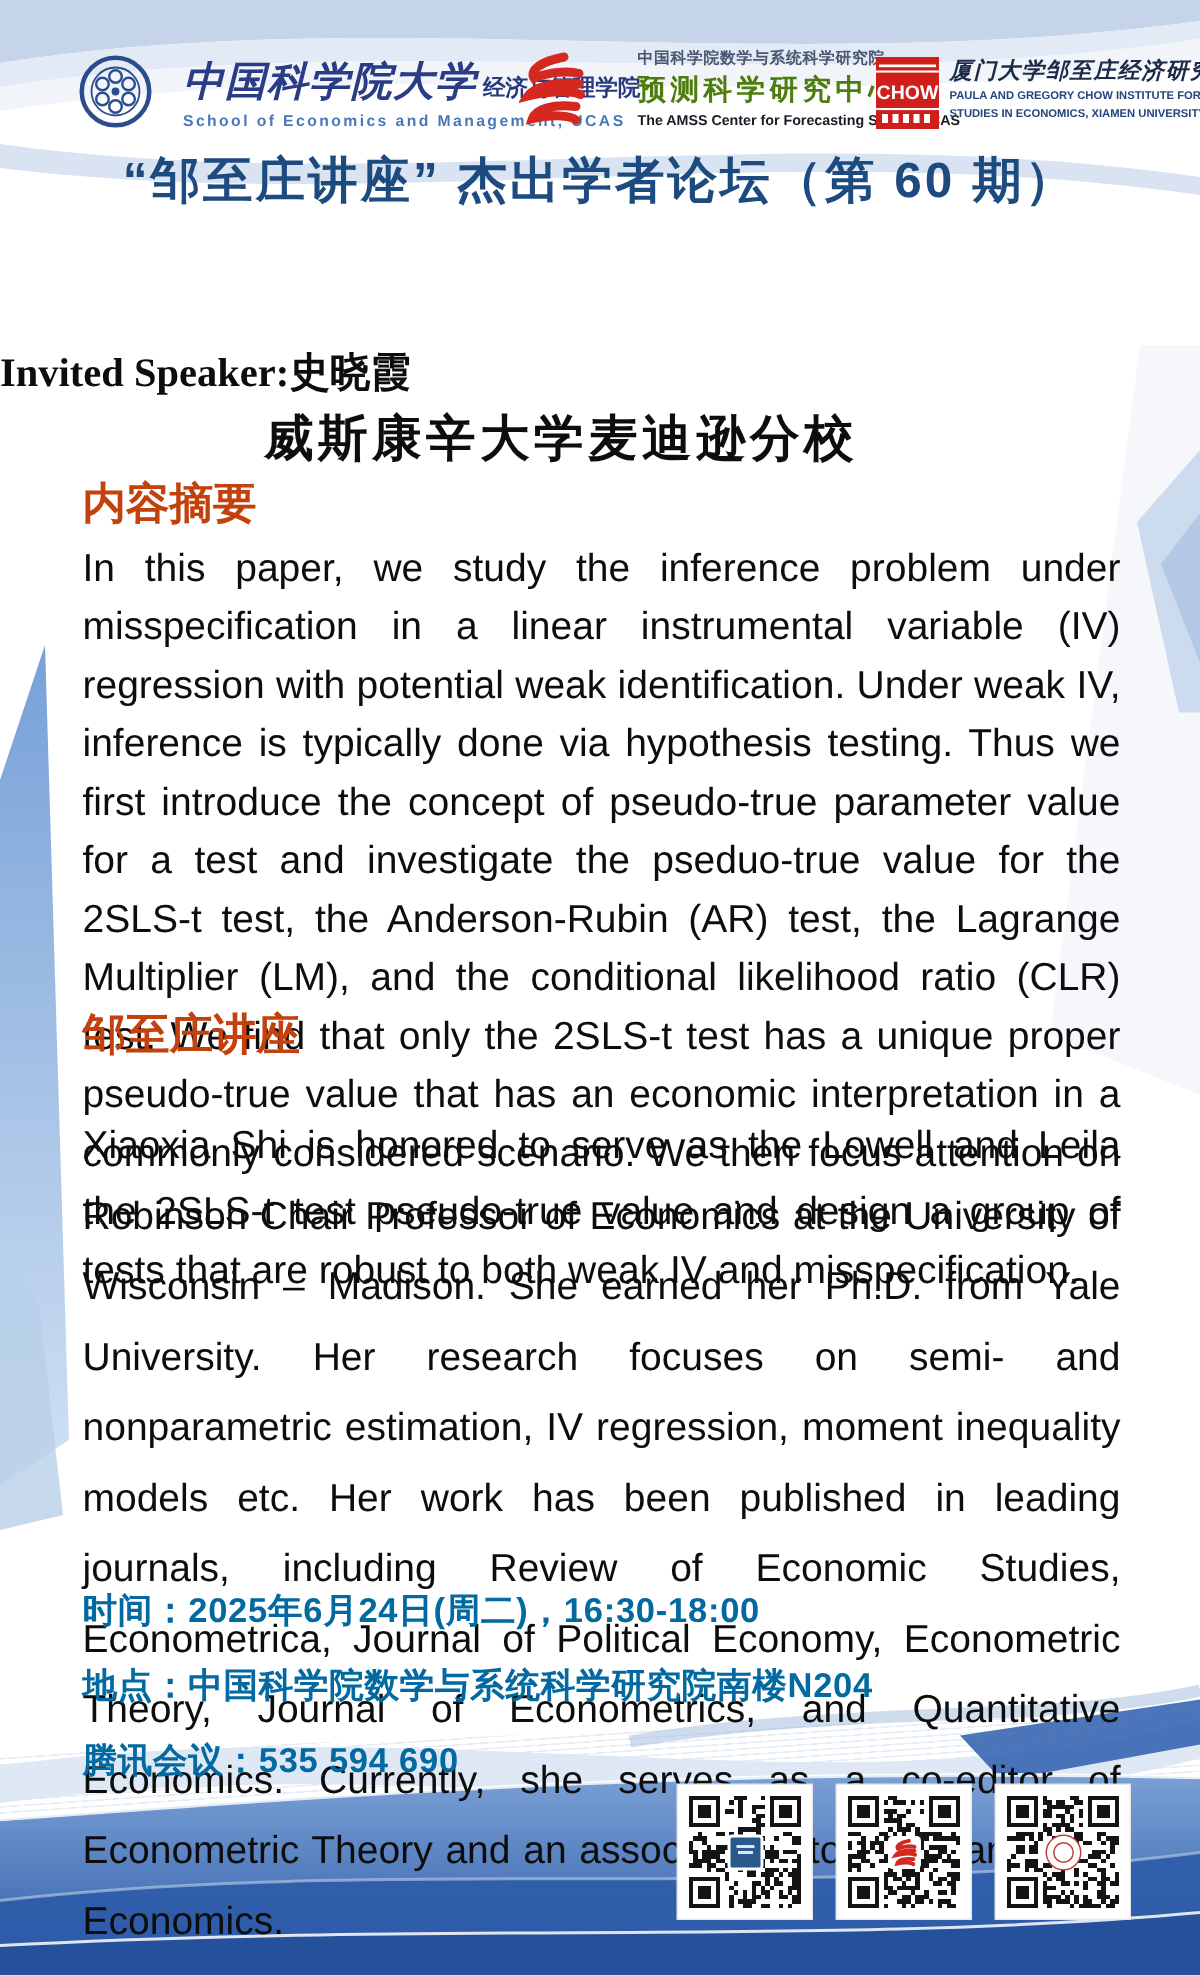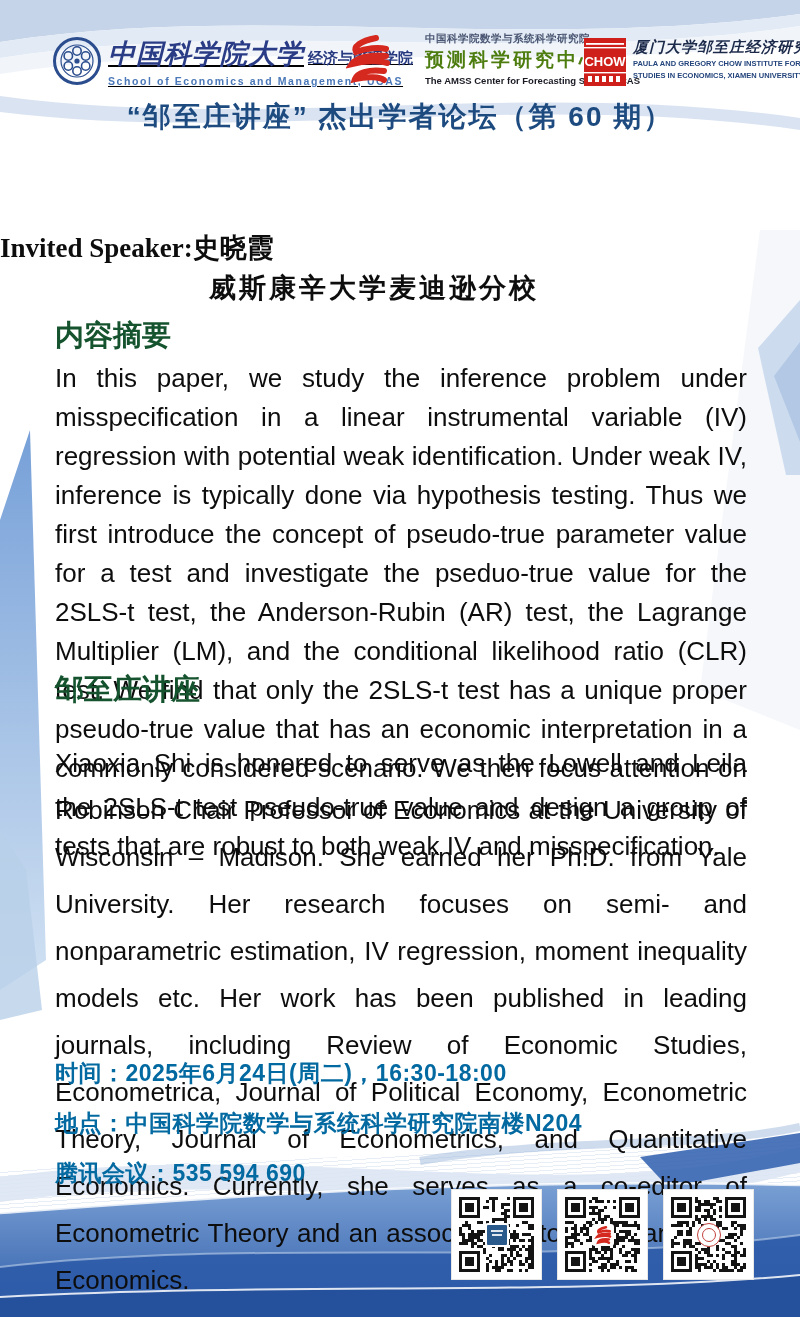--- a/index.html
+++ b/index.html
@@ -4,21 +4,21 @@
 <style>
   html,body{margin:0;padding:0;background:#fff;}
   .poster{position:relative;width:800px;height:1317px;overflow:hidden;background:#ffffff;
           font-family:"Liberation Sans",sans-serif;}
   svg{display:block;}
   .deco{position:absolute;left:0;pointer-events:none;}
 
   
   .logo-row{position:absolute;top:30px;left:0;width:800px;height:72px;}
   .logo1{position:absolute;left:52px;top:6px;display:flex;align-items:flex-start;}
-  .logo1-text{margin-left:6px;text-decoration:underline;}
+  .logo1-text{margin-left:20px;}
   .logo1-cnrow{display:flex;align-items:baseline;white-space:nowrap;}
   .logo1-cn{font-family:"Liberation Serif",serif;font-style:italic;font-weight:bold;
             font-size:27px;color:#2a3c85;letter-spacing:1px;}
   .logo1-dept{font-size:15px;font-weight:bold;color:#273a80;margin-left:4px;}
   .logo1-en{font-size:10.5px;font-weight:bold;color:#4a78b8;letter-spacing:1.6px;margin-top:3px;white-space:nowrap;}
 
   .logo2{position:absolute;left:346px;top:2px;display:flex;align-items:flex-start;gap:27px;}
   .logo2-text{margin-left:8px;}
   .logo2-l1{font-size:10.5px;color:#4a5672;font-weight:bold;letter-spacing:.5px;white-space:nowrap;}
   .logo2-l2{font-family:"Liberation Serif",serif;font-size:19px;font-weight:bold;color:#4d7c0f;
@@ -26,32 +26,32 @@
   .logo2-l3{font-size:9.5px;font-weight:bold;color:#1a1a24;margin-top:2px;white-space:nowrap;}
 
   .logo3{position:absolute;left:584px;top:8px;display:flex;align-items:flex-start;}
   .logo3-text{margin-left:7px;}
   .logo3-cn{font-family:"Liberation Serif",serif;font-style:italic;font-weight:bold;
             font-size:15px;color:#1c2a4a;letter-spacing:1px;white-space:nowrap;}
   .logo3-en{font-size:7.5px;font-weight:bold;color:#24457c;margin-top:2px;line-height:10px;white-space:nowrap;}
 
   
   .forum-title{position:absolute;top:98px;left:0;width:800px;text-align:center;
-               font-size:28px;font-weight:bold;color:#1d4b80;letter-spacing:2px;}
+               font-size:33px;font-weight:bold;color:#1d4b80;letter-spacing:2px;}
   .en-title{position:absolute;top:151px;left:40px;width:720px;text-align:center;
             font-family:"Liberation Serif",serif;font-weight:bold;font-size:30px;
             line-height:38px;color:#0d0d0d;}
   .speaker-line{position:absolute;top:230px;left:0;width:800px;text-align:left;
             font-family:"Liberation Serif",serif;font-weight:bold;font-size:27px;color:#0d0d0d;}
   .affil-line{position:absolute;top:270px;left:0;width:748px;text-align:center;
-            font-family:"Liberation Serif",serif;font-weight:600;font-size:27px;
+            font-family:"Liberation Serif",serif;font-weight:600;font-size:33px;
             letter-spacing:3px;color:#0d0d0d;}
 
   
-  .sec-head{position:absolute;left:55px;font-size:29px;font-weight:bold;color:#14532d;}
+  .sec-head{position:absolute;left:55px;font-size:29px;font-weight:bold;color:#c2410c;}
   .sec-head.abstract{top:316px;}
   .sec-head.bio{top:670px;}
   .para{position:absolute;left:55px;width:692px;font-family:Liberation Sans, sans-serif;
         font-size:26px;color:#0d0d0d;text-align:justify;}
   .para.abstract{top:359px;line-height:39px;}
   .para.bio{top:740px;line-height:47px;}
 
   
   .info{position:absolute;left:55px;top:1048px;font-weight:bold;color:#0369a1;
         font-size:23px;line-height:50px;letter-spacing:.5px;}

